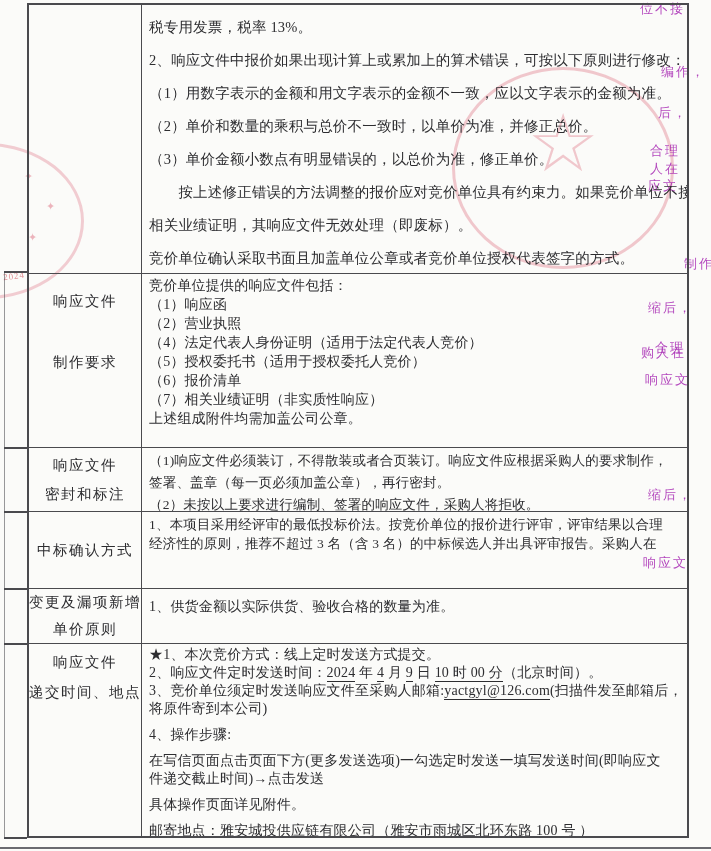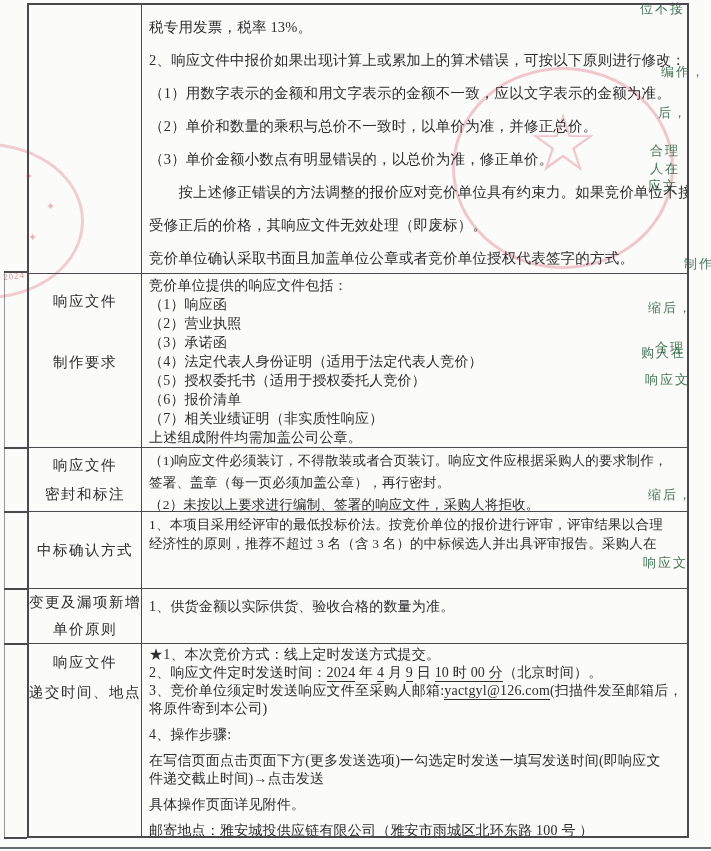--- a/index.html
+++ b/index.html
@@ -51,21 +51,21 @@
   .page-bottom-line{position:absolute;left:0;top:847px;width:711px;height:1.5px;background:rgba(70,70,78,.8);}
   
   .stamp{position:absolute;border-radius:50%;pointer-events:none;}
   .stamp-big{left:452px;top:67px;width:216px;height:196px;border:3px solid rgba(224,122,138,.40);}
   .stamp-big .star{position:absolute;left:50%;top:37%;transform:translate(-50%,-50%);
     font-size:80px;color:rgba(224,122,138,.40);font-family:"DejaVu Sans",sans-serif;}
   .stamp-left{left:-112px;top:143px;width:190px;height:150px;border:3px solid rgba(224,122,138,.36);}
   .mini-star{position:absolute;font-size:11px;color:rgba(224,122,138,.55);font-family:"DejaVu Sans",sans-serif;}
   .red-date{position:absolute;left:3px;top:271px;font-size:9px;color:rgba(205,70,80,.6);
     transform:rotate(-7deg);letter-spacing:1px;}
-  .bleed{position:absolute;color:#14532d;font-size:13px;letter-spacing:2px;opacity:.8;white-space:nowrap;}
+  .bleed{position:absolute;color:#a21caf;font-size:13px;letter-spacing:2px;opacity:.8;white-space:nowrap;}
 </style>
 </head>
 <body>
 
 <div class="page">
 
   <div class="stamp stamp-big">
     <span class="star">☆</span>
   </div>
   <div class="stamp stamp-left"></div>
@@ -104,34 +104,33 @@
   <div class="doc-table">
     <div class="trow r0">
       <div class="label-cell"></div>
       <div class="content-cell">
           <div class="cline">税专用发票，税率 13%。</div>
           <div class="cline">2、响应文件中报价如果出现计算上或累加上的算术错误，可按以下原则进行修改：</div>
           <div class="cline">（1）用数字表示的金额和用文字表示的金额不一致，应以文字表示的金额为准。</div>
           <div class="cline">（2）单价和数量的乘积与总价不一致时，以单价为准，并修正总价。</div>
           <div class="cline">（3）单价金额小数点有明显错误的，以总价为准，修正单价。</div>
           <div class="cline">　　按上述修正错误的方法调整的报价应对竞价单位具有约束力。如果竞价单位不接</div>
-          <div class="cline">受修正后的价格，其响应文件无效处理（即废标）。</div>
+          <div class="cline">相关业绩证明，其响应文件无效处理（即废标）。</div>
           <div class="cline">竞价单位确认采取书面且加盖单位公章或者竞价单位授权代表签字的方式。</div>
         </div>
     </div>
     <div class="trow r1">
       <div class="label-cell">
           <div class="label-line">响应文件</div>
           <div class="label-line">制作要求</div>
         </div>
       <div class="content-cell">
           <div class="cline">竞价单位提供的响应文件包括：</div>
           <div class="cline">（1）响应函</div>
           <div class="cline">（2）营业执照</div>
-          <div class="cline">（3）承诺函</div>
           <div class="cline">（4）法定代表人身份证明（适用于法定代表人竞价）</div>
           <div class="cline">（5）授权委托书（适用于授权委托人竞价）</div>
           <div class="cline">（6）报价清单</div>
           <div class="cline">（7）相关业绩证明（非实质性响应）</div>
           <div class="cline">上述组成附件均需加盖公司公章。</div>
         </div>
     </div>
     <div class="trow r2">
       <div class="label-cell">
           <div class="label-line">响应文件</div>

